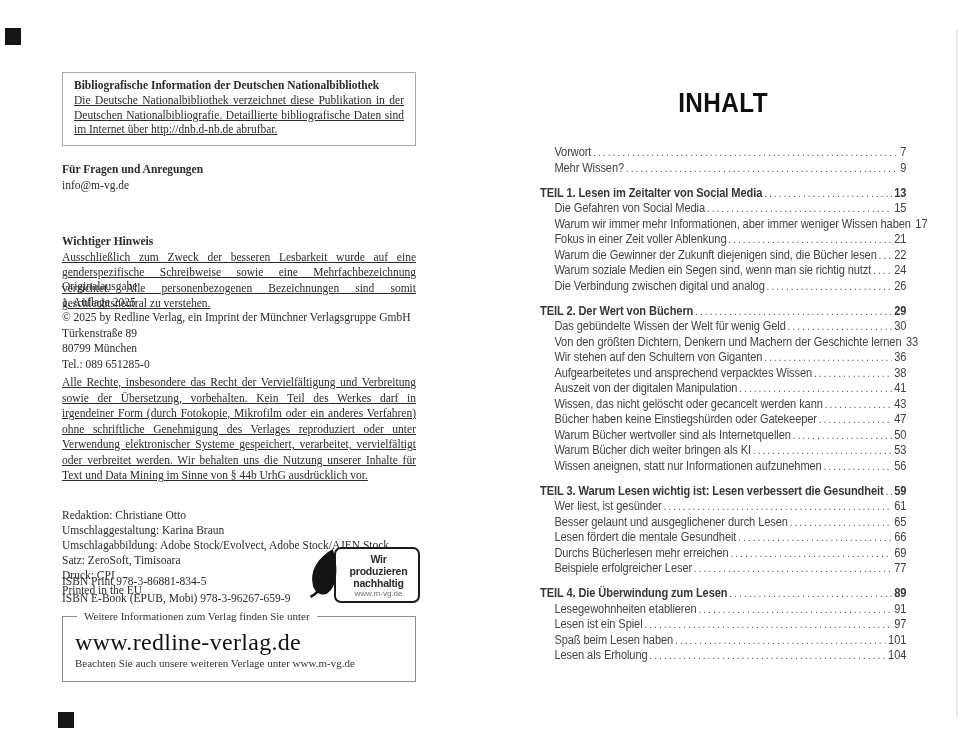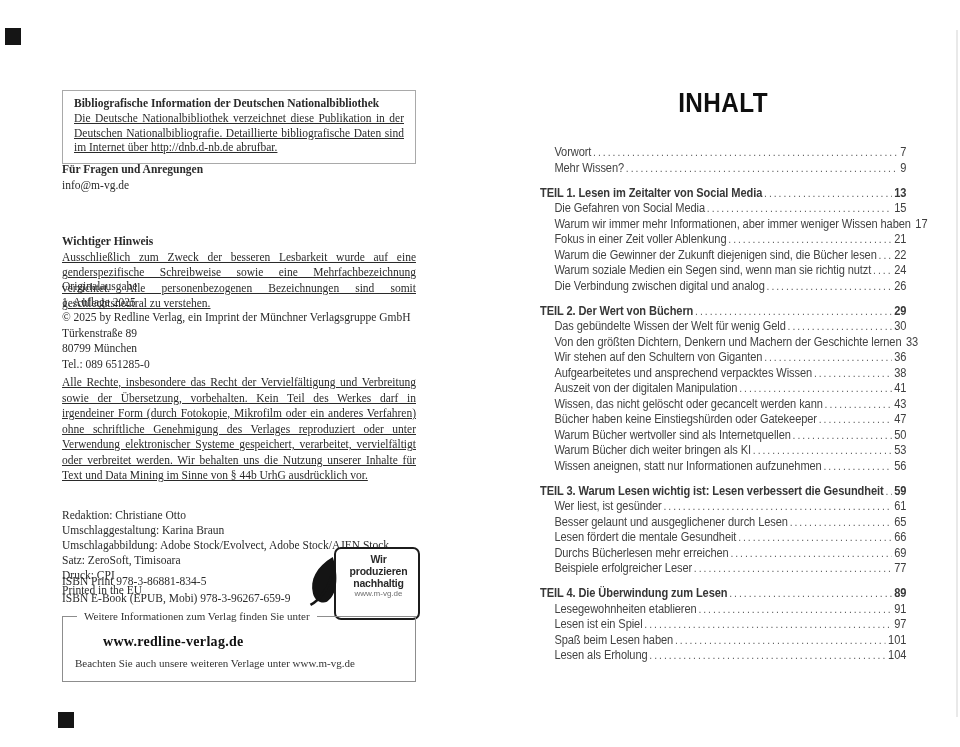--- a/index.html
+++ b/index.html
@@ -13,39 +13,39 @@
   .mark.top-left { left:5px; top:28px; width:16px; height:17px; }
   .mark.bottom-left { left:58px; top:712px; width:16px; height:16px; }
   .page-edge { position:absolute; right:2px; top:30px; bottom:30px; width:2px; background:#e9e9e9; }
 
   
   .page-left { position:absolute; left:62px; top:0; width:354px; height:747px; font-size:11.5px; line-height:15.5px; }
   .page-left .blk { position:absolute; left:0; width:354px; }
   .bold { font-weight:bold; }
   .just { text-align:justify;text-decoration:underline; }
 
-  .bib-box { top:90px; border:1px solid #a9a9a9; padding:5px 11px 8px 11px; line-height:14.8px; }
+  .bib-box { top:72px; border:1px solid #a9a9a9; padding:5px 11px 8px 11px; line-height:14.8px; }
   .contact { top:162px; }
   .notice { top:206px;margin-top:28px; }
   .edition { top:279px; }
   .rights { top:375px; }
   .credits { top:508px; line-height:14.9px; }
   .isbn { top:573px; line-height:17px; }
 
   
   .eco-badge { position:absolute; right:-4px; top:547px; display:flex; align-items:center; width:112px; }
   .eco-leaf { position:relative; z-index:2; flex:0 0 auto; margin-right:-7px; }
-  .eco-box { background:#fff; border:2px solid #1c1c1c; border-radius:7px; padding:4px 6px 19px 9px; text-align:center; font-family:"Liberation Sans", sans-serif; }
+  .eco-box { background:#fff; border:2px solid #1c1c1c; border-radius:7px; padding:4px 6px 2px 9px; text-align:center; font-family:"Liberation Sans", sans-serif; }
   .eco-box .l1 { font-weight:bold; font-size:10.5px; line-height:12px; letter-spacing:-0.2px; }
   .eco-box .url { font-size:8px; color:#6e6e6e; line-height:10px; }
 
   
   .footer-box { top:616px; border:1px solid #8d8d8d; padding:14px 10px 9px 12px; position:absolute; }
   .footer-legend { position:absolute; top:-8px; left:14px; background:#fff; padding:0 7px; font-size:11px; color:#333; }
-  .footer-url { font-size:14px; font-weight:bold; letter-spacing:0.3px; color:#111; line-height:22px;margin-left:28px; }
+  .footer-url { font-size:24px; font-weight:normal; letter-spacing:0.3px; color:#111; line-height:22px; }
   .footer-note { font-size:11px; margin-top:3px; color:#333; }
 
   
   .toc { position:absolute; left:540px; top:88px; width:407px; transform:scaleX(0.9); transform-origin:left top;
          font-family:"Liberation Sans", sans-serif; color:#3f3f3f; }
   .toc-title { text-align:center; font-size:27px; font-weight:bold; letter-spacing:0.5px; color:#0f0f0f; line-height:30px; margin-bottom:27px; }
   .toc-row { display:flex; align-items:baseline; font-size:12.3px; line-height:15.5px; letter-spacing:-0.1px; }
   .toc-row.entry .t, .toc-row.front .t { padding-left:16px; color:#434343; }
   .toc-row.part { margin-top:9.5px; font-weight:bold; color:#373737; }
   .toc-row .t { white-space:nowrap; }

